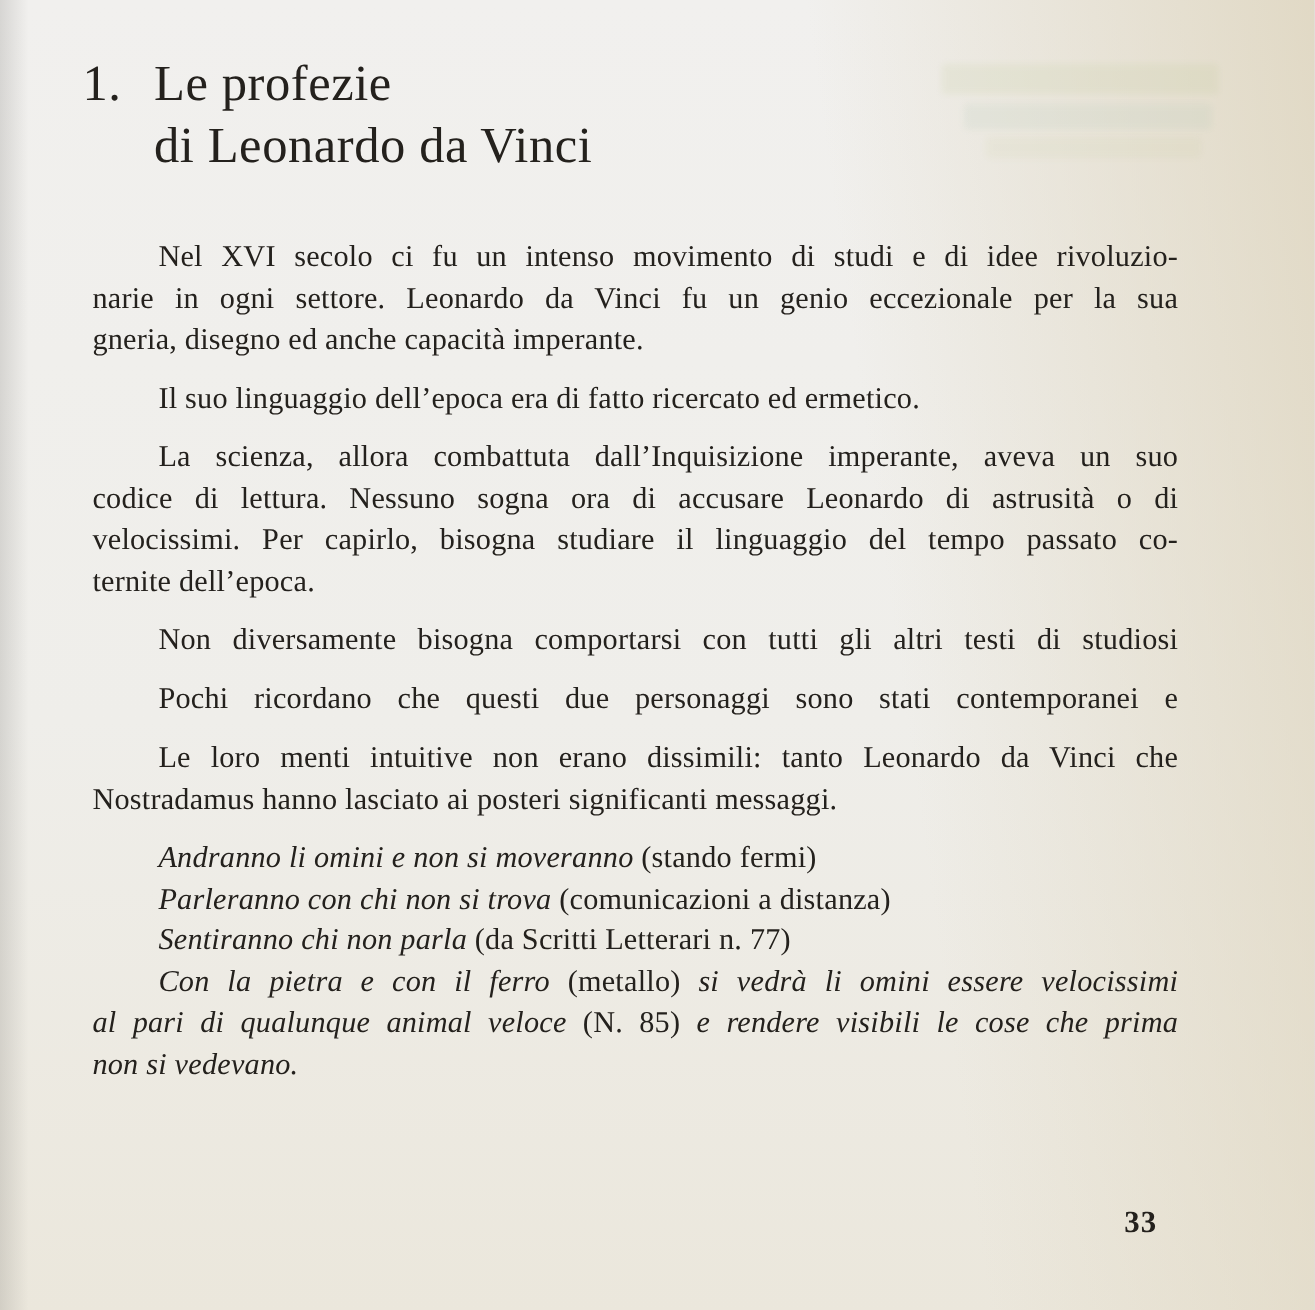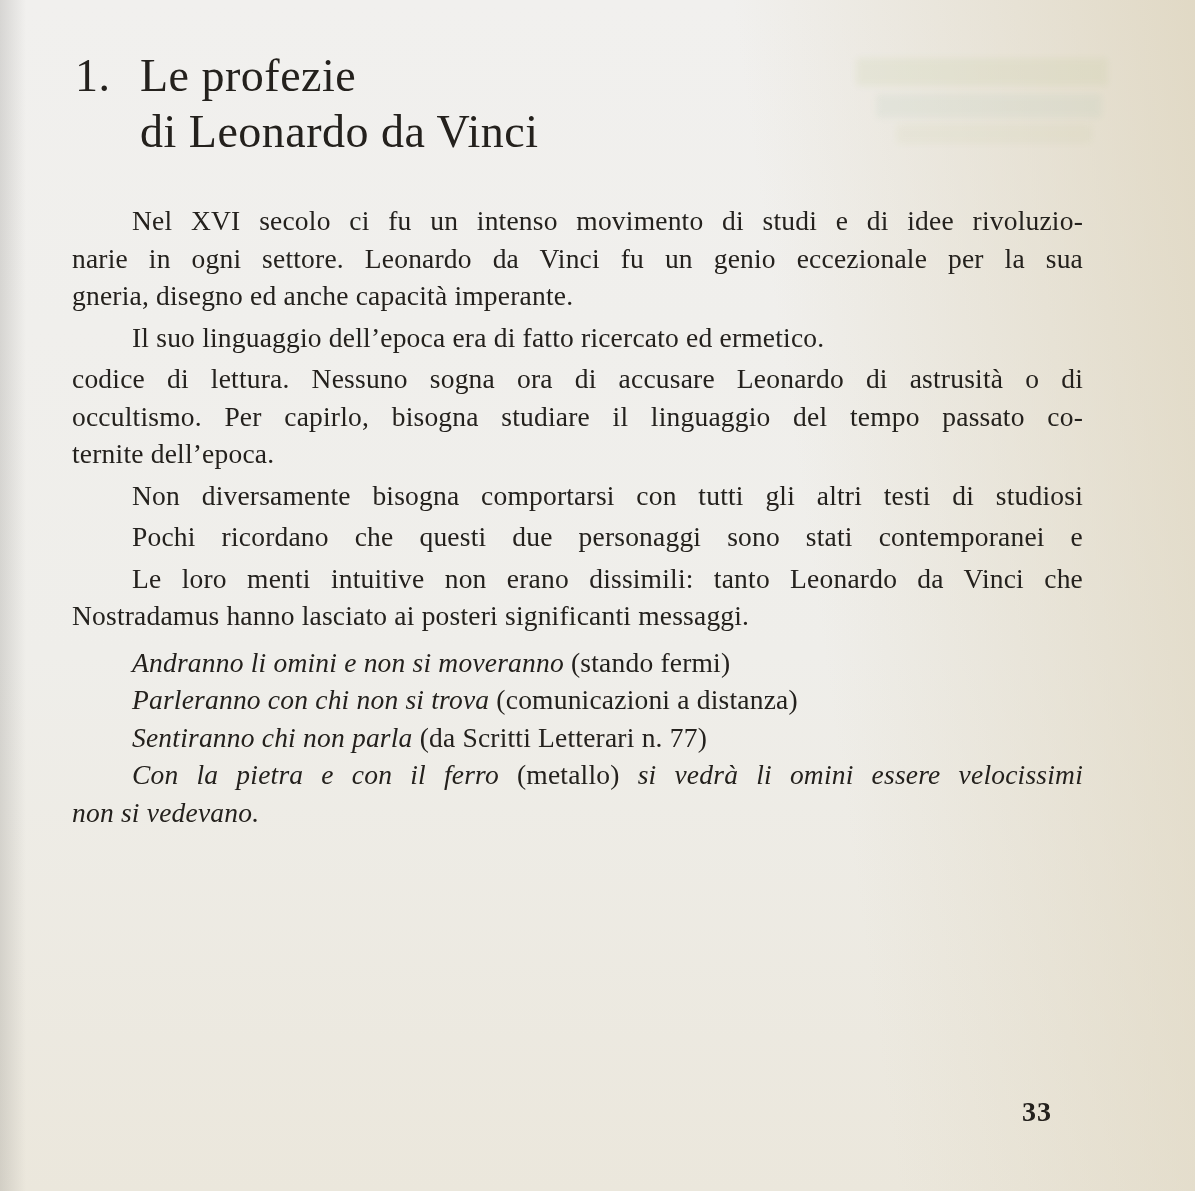--- a/index.html
+++ b/index.html
@@ -27,21 +27,21 @@
     display:flex;align-items:flex-start;
     font-size:46px;line-height:56px;letter-spacing:.5px;
   }
   .tnum{width:65px;flex:0 0 65px;}
   .ttext span{display:block;}
 
   .body{
     position:absolute;left:68px;top:198px;width:1019px;
     font-size:27.5px;line-height:37.5px;letter-spacing:.2px;
   }
-  .para{margin:4px;}
+  .para{margin:16px;}
   .para.quote{margin-top:9px;}
   .tline{width:100%;white-space:nowrap;}
   .tline.jst{white-space:normal;text-align:justify;text-align-last:justify;}
   .tline.ind{text-indent:60px;}
   .it{font-style:italic;}
 
   .pagenum{
     position:absolute;left:1022px;top:1096px;
     font-size:28px;letter-spacing:1px;font-weight:bold;
   }
@@ -66,38 +66,40 @@
   <div class="body">
       <div class="para">
         <div class="tline ind jst"><span>Nel XVI secolo ci fu un intenso movimento di studi e di idee rivoluzio-</span></div>
         <div class="tline jst"><span>narie in ogni settore. Leonardo da Vinci fu un genio eccezionale per la sua</span></div>
         <div class="tline"><span>gneria, disegno ed anche capacità imperante.</span></div>
       </div>
       <div class="para">
         <div class="tline ind"><span>Il suo linguaggio dell’epoca era di fatto ricercato ed ermetico.</span></div>
       </div>
       <div class="para">
+        <div class="tline ind jst"><span>La scienza, allora combattuta dall’Inquisizione imperante, aveva un suo</span></div>
         <div class="tline jst"><span>codice di lettura. Nessuno sogna ora di accusare Leonardo di astrusità o di</span></div>
-        <div class="tline jst"><span>occultismo. Per capirlo, bisogna studiare il linguaggio del tempo passato co-</span></div>
+        <div class="tline jst"><span>velocissimi. Per capirlo, bisogna studiare il linguaggio del tempo passato co-</span></div>
         <div class="tline"><span>ternite dell’epoca.</span></div>
       </div>
       <div class="para">
         <div class="tline ind jst"><span>Non diversamente bisogna comportarsi con tutti gli altri testi di studiosi</span></div>
       </div>
       <div class="para">
         <div class="tline ind jst"><span>Pochi ricordano che questi due personaggi sono stati contemporanei e</span></div>
       </div>
       <div class="para">
         <div class="tline ind jst"><span>Le loro menti intuitive non erano dissimili: tanto Leonardo da Vinci che</span></div>
         <div class="tline"><span>Nostradamus hanno lasciato ai posteri significanti messaggi.</span></div>
       </div>
       <div class="para quote">
         <div class="tline ind"><span class="it">Andranno li omini e non si moveranno</span><span> (stando fermi)</span></div>
         <div class="tline ind"><span class="it">Parleranno con chi non si trova</span><span> (comunicazioni a distanza)</span></div>
         <div class="tline ind"><span class="it">Sentiranno chi non parla</span><span> (da Scritti Letterari n. 77)</span></div>
         <div class="tline ind jst"><span class="it">Con la pietra e con il ferro</span><span> (metallo) </span><span class="it">si vedrà li omini essere velocissimi</span></div>
+        <div class="tline jst"><span class="it">al pari di qualunque animal veloce</span><span> (N. 85) </span><span class="it">e rendere visibili le cose che prima</span></div>
         <div class="tline"><span class="it">non si vedevano.</span></div>
       </div>
     </div>
 
   <div class="pagenum">33</div>
 
 </div>
 
 </body></html>

